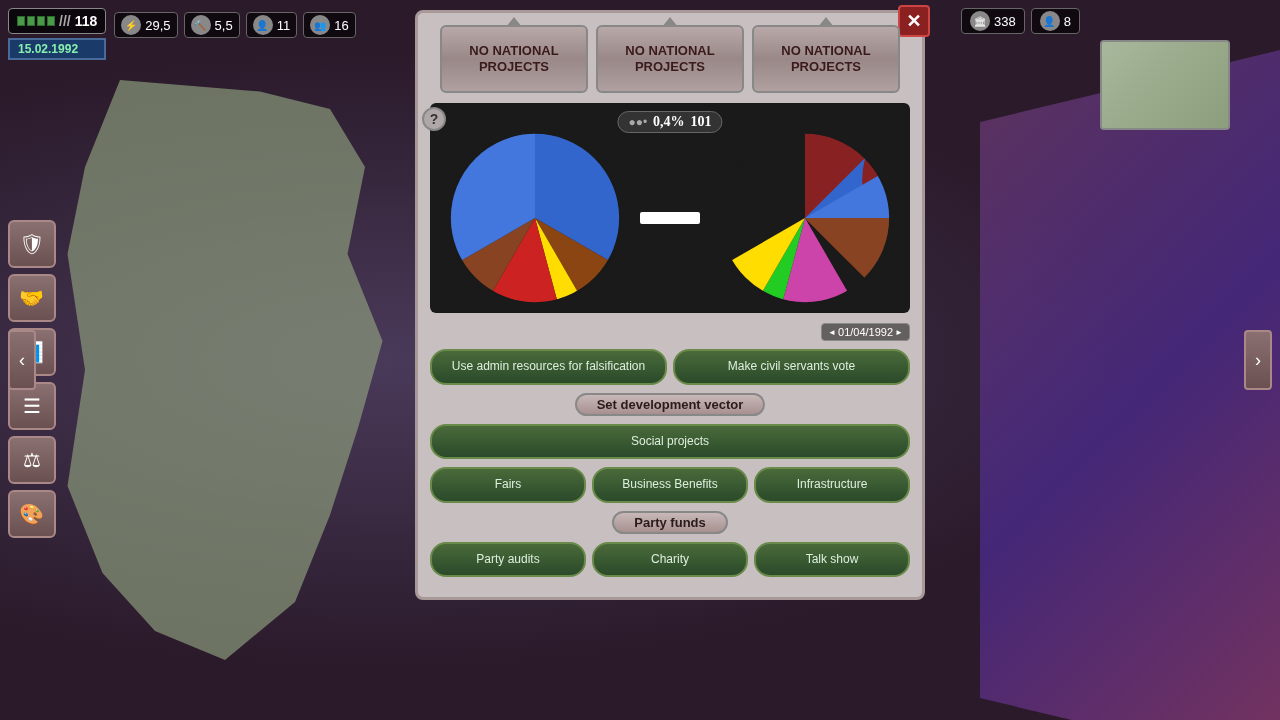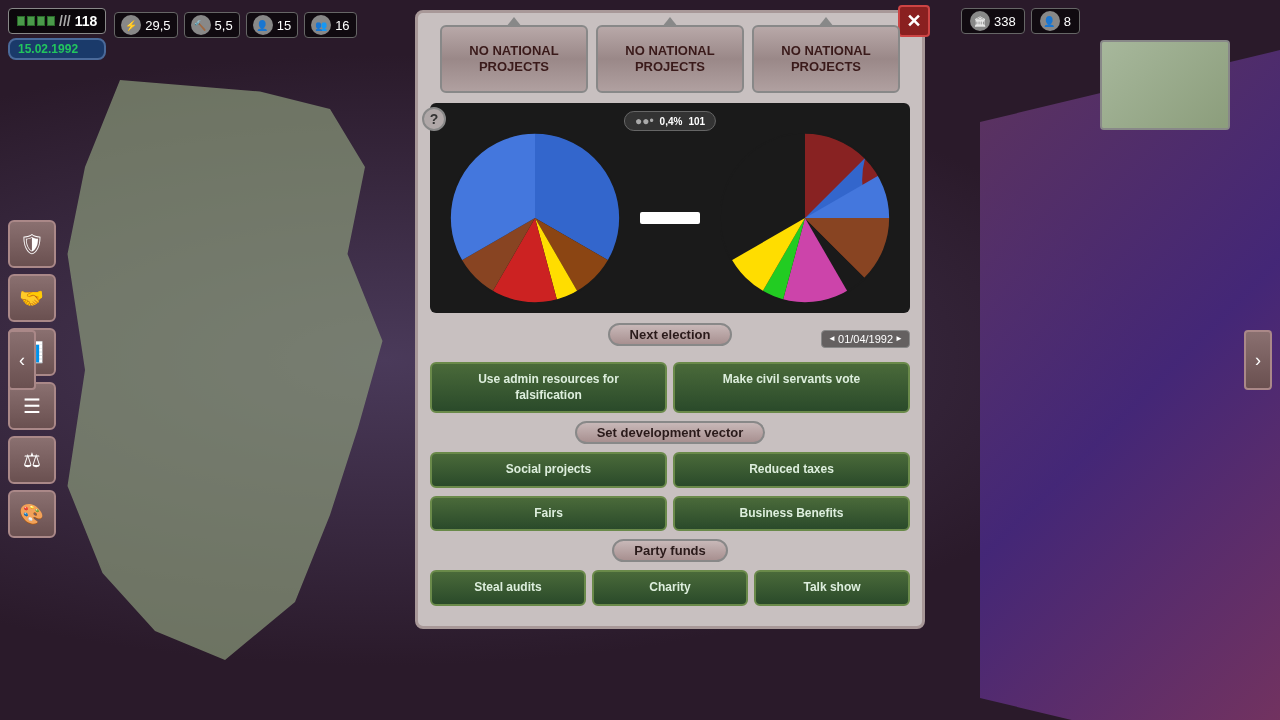--- a/index.html
+++ b/index.html
@@ -82,23 +82,23 @@
     .bar-block {
       width: 8px;
       height: 10px;
       background: #4a9a4a;
       border: 1px solid #2a6a2a;
     }
 
     .date-box {
       background: #1a3a6a;
       border: 2px solid #4a6a9a;
-      border-radius: 8px;
+      border-radius: 0;
       padding: 2px 8px;
-      color: #22c55e;
+      color: #86efac;
       font-size: 12px;
       font-weight: bold;
     }
 
     .hud-stat {
       display: flex;
       align-items: center;
       gap: 4px;
       background: rgba(0,0,0,0.6);
       border: 1px solid #666;
@@ -218,22 +218,23 @@
       align-items: center;
       gap: 6px;
       background: #333;
       border: 1px solid #666;
       border-radius: 12px;
       padding: 2px 10px;
     }
 
     .chart-stat {
       color: #fff;
-      font-size: 10px;
+      font-size: 14px;
       font-weight: bold;
+      font-family: Liberation Serif, serif;
     }
 
     .charts-container {
       display: flex;
       align-items: center;
       justify-content: space-around;
       width: 100%;
       margin-top: 20px;
     }
 
@@ -266,24 +267,24 @@
       display: flex;
       gap: 6px;
       margin-bottom: 8px;
     }
 
     .action-btn {
       flex: 1;
       padding: 8px 18px;
       background: linear-gradient(180deg, #4a6a3a 0%, #2a4a2a 100%);
       border: 2px solid #6a8a4a;
-      border-radius: 6px;
+      border-radius: 16px;
       color: #ddeedd;
       font-size: 12px;
-      font-weight: bold;
+      font-weight: normal;
       text-align: center;
       cursor: pointer;
       line-height: 1.3;
     }
 
     .section-header-row {
       display: flex;
       align-items: center;
       justify-content: space-between;
       margin-bottom: 8px;
@@ -420,21 +421,21 @@
     <div class="hud-stat">
       <div class="icon-circle">⚡</div>
       <span>29,5</span>
     </div>
     <div class="hud-stat">
       <div class="icon-circle">🔨</div>
       <span>5,5</span>
     </div>
     <div class="hud-stat">
       <div class="icon-circle">👤</div>
-      <span>15</span>
+      <span>11</span>
     </div>
     <div class="hud-stat">
       <div class="icon-circle">👥</div>
       <span>16</span>
     </div>
   </div>
 </div>
 
 <div class="hud-right">
   <div class="hud-right-stat">
@@ -522,53 +523,50 @@
           <path d="M0,0 L0.866,-0.5 A1,1,0,0,1 1,0 Z" fill="#4477dd"></path>
           <path d="M0,0 L1,0 A1,1,0,0,1 0.707,0.707 Z" fill="#884422"></path>
           <circle cx="0" cy="0" r="1" fill="none" stroke="#1a1a1a" stroke-width="0.02"></circle>
         </svg>
       </div>
     </div>
   </div>
 
   <div class="section-header-row">
     <div style="flex:1;"></div>
-    <div class="section-label" style="flex:3;">
-      <span class="section-label-text">Next election</span>
-    </div>
     <div style="flex:1; display:flex; justify-content:flex-end;">
       <div style="background:rgba(0,0,0,0.5); border:1px solid #888; border-radius:4px; padding:2px 6px; color:#fff; font-size:11px; display:flex; align-items:center; gap:2px;">
         <span style="font-size:8px;">◄</span>
         <span>01/04/1992</span>
         <span style="font-size:8px;">►</span>
       </div>
     </div>
   </div>
 
   <div class="buttons-row">
     <div class="action-btn">Use admin resources for falsification</div>
     <div class="action-btn">Make civil servants vote</div>
   </div>
 
   <div class="section-label">
     <span class="section-label-text">Set development vector</span>
   </div>
 
   <div class="buttons-row">
     <div class="action-btn">Social projects</div>
-    <div class="action-btn">Reduced taxes</div>
   </div>
   <div class="buttons-row">
     <div class="action-btn">Fairs</div>
     <div class="action-btn">Business Benefits</div>
+    <div class="action-btn">Infrastructure</div>
   </div>
 
   <div class="section-label">
     <span class="section-label-text">Party funds</span>
   </div>
 
   <div class="buttons-row">
-    <div class="action-btn">Steal audits</div>
+    <div class="action-btn">Party audits</div>
     <div class="action-btn">Charity</div>
     <div class="action-btn">Talk show</div>
   </div>
 
 </div>
 
 </body></html>

